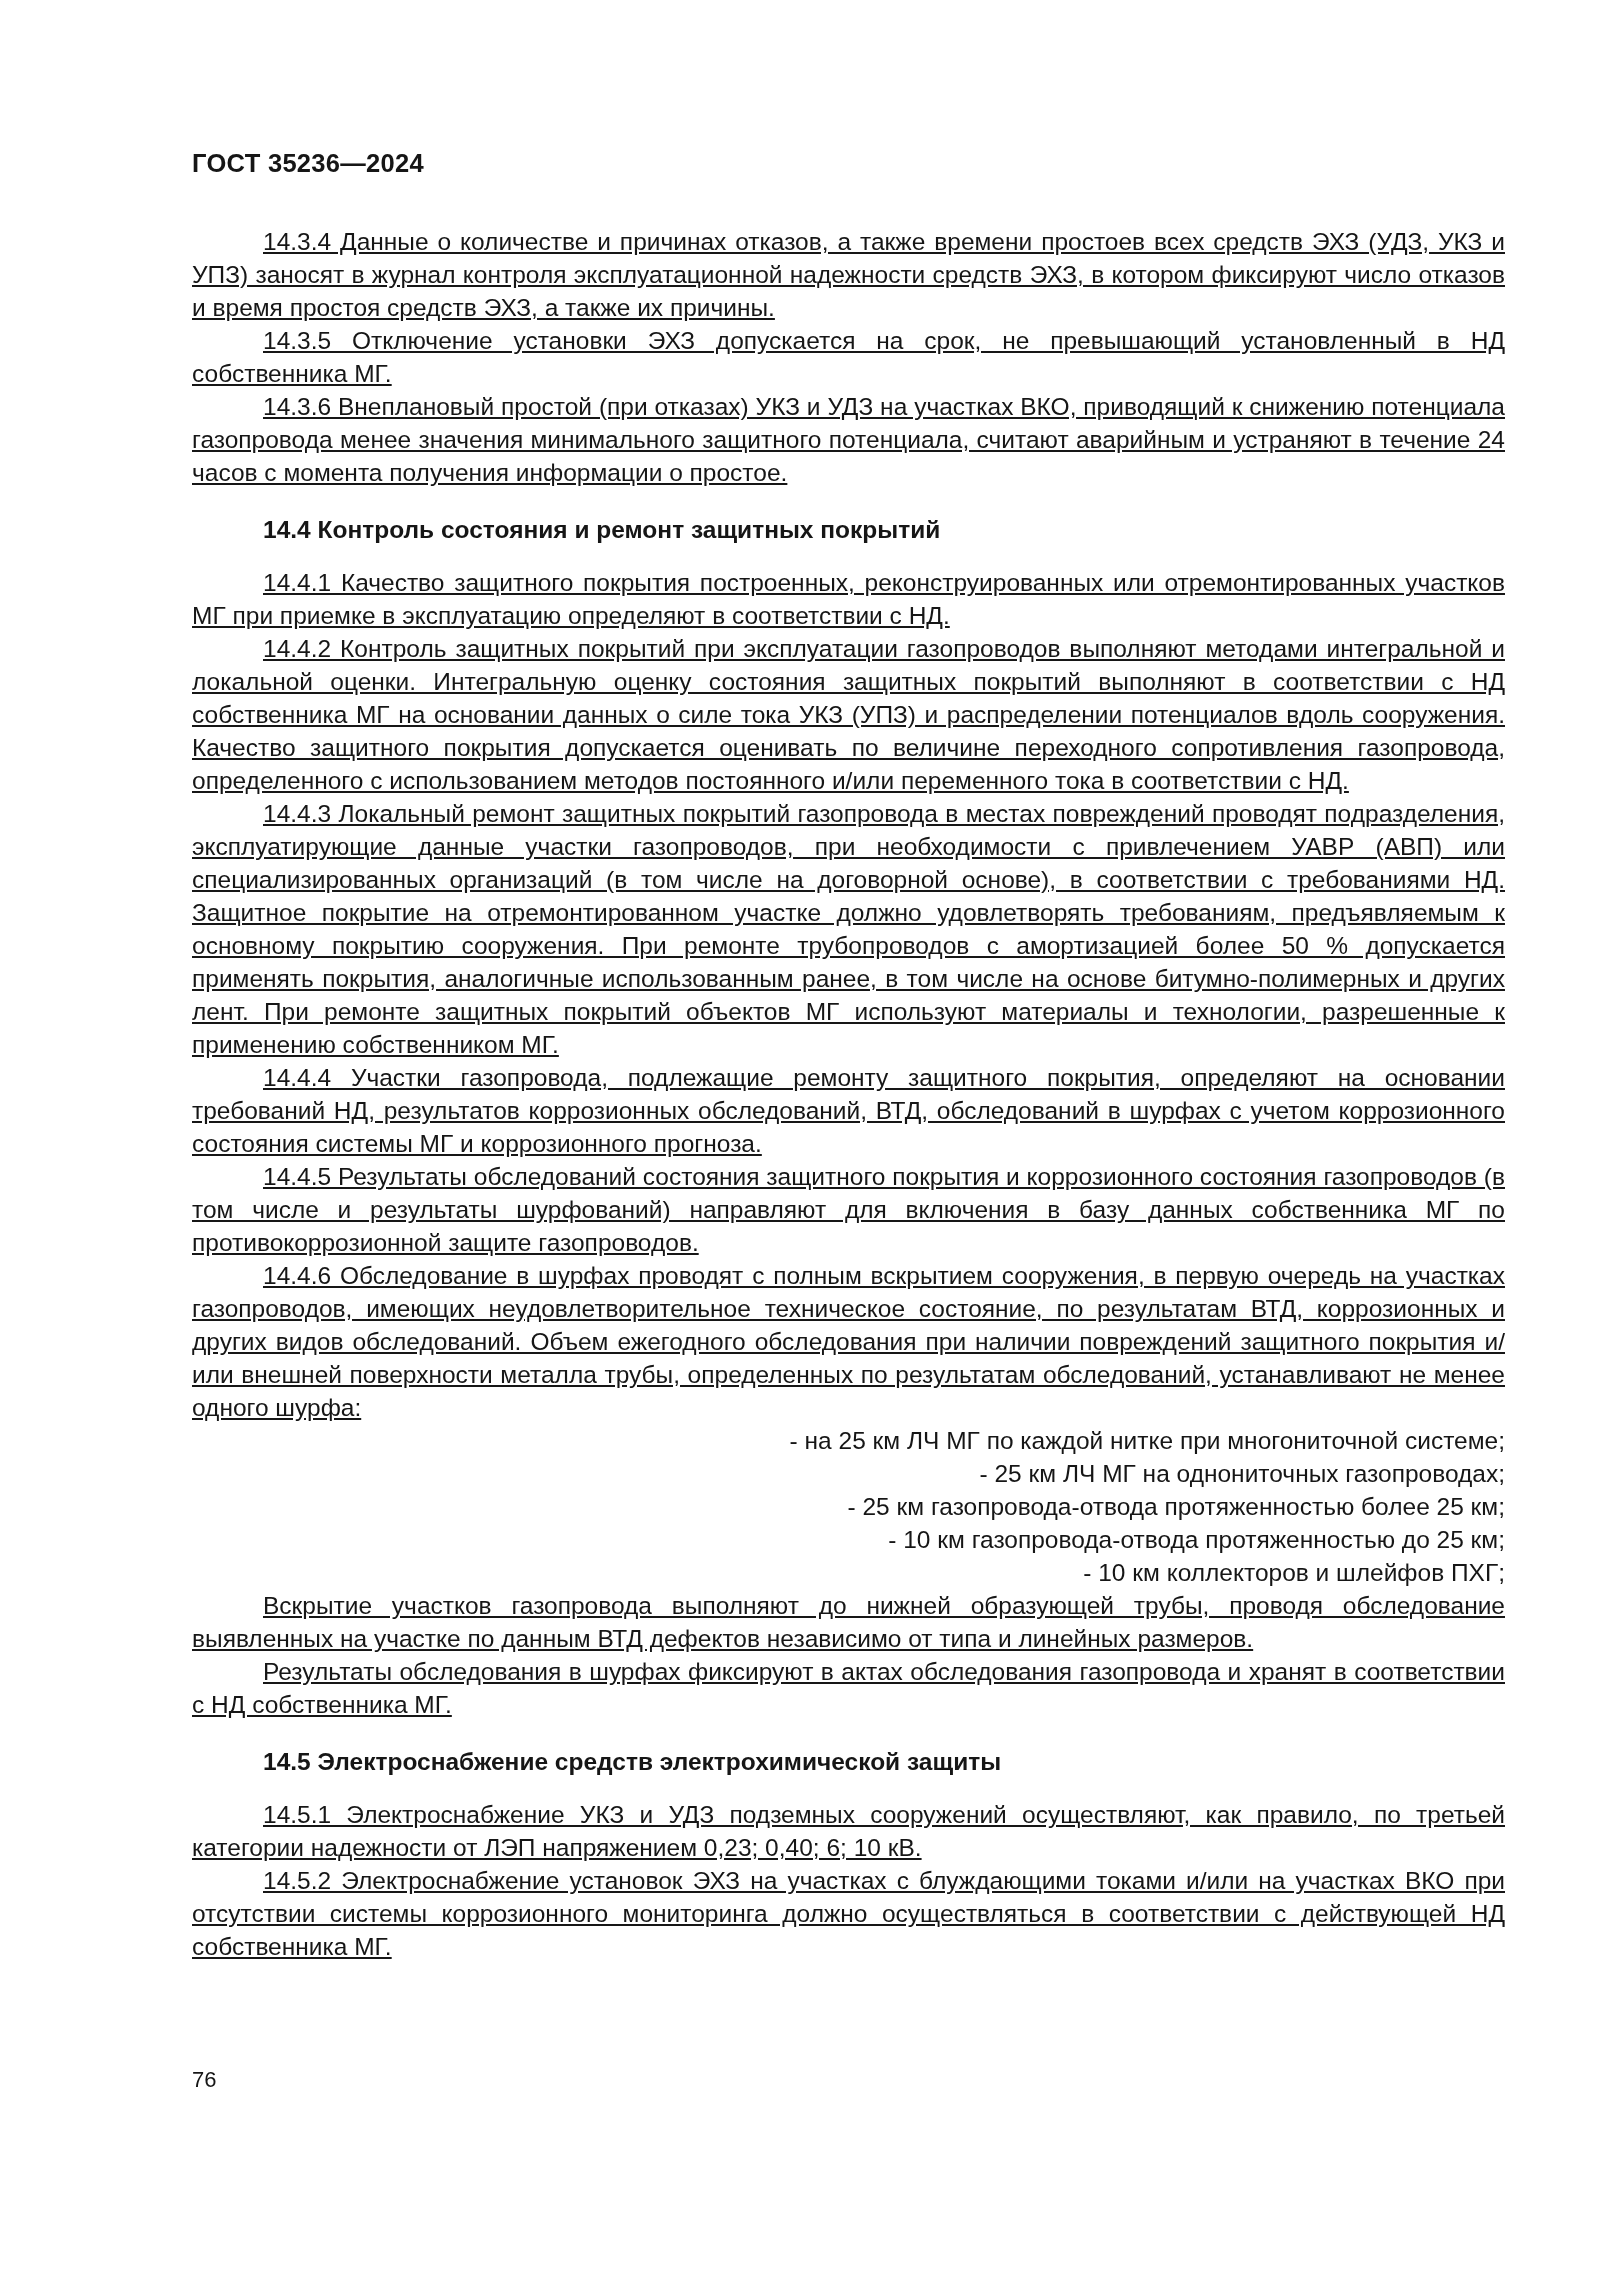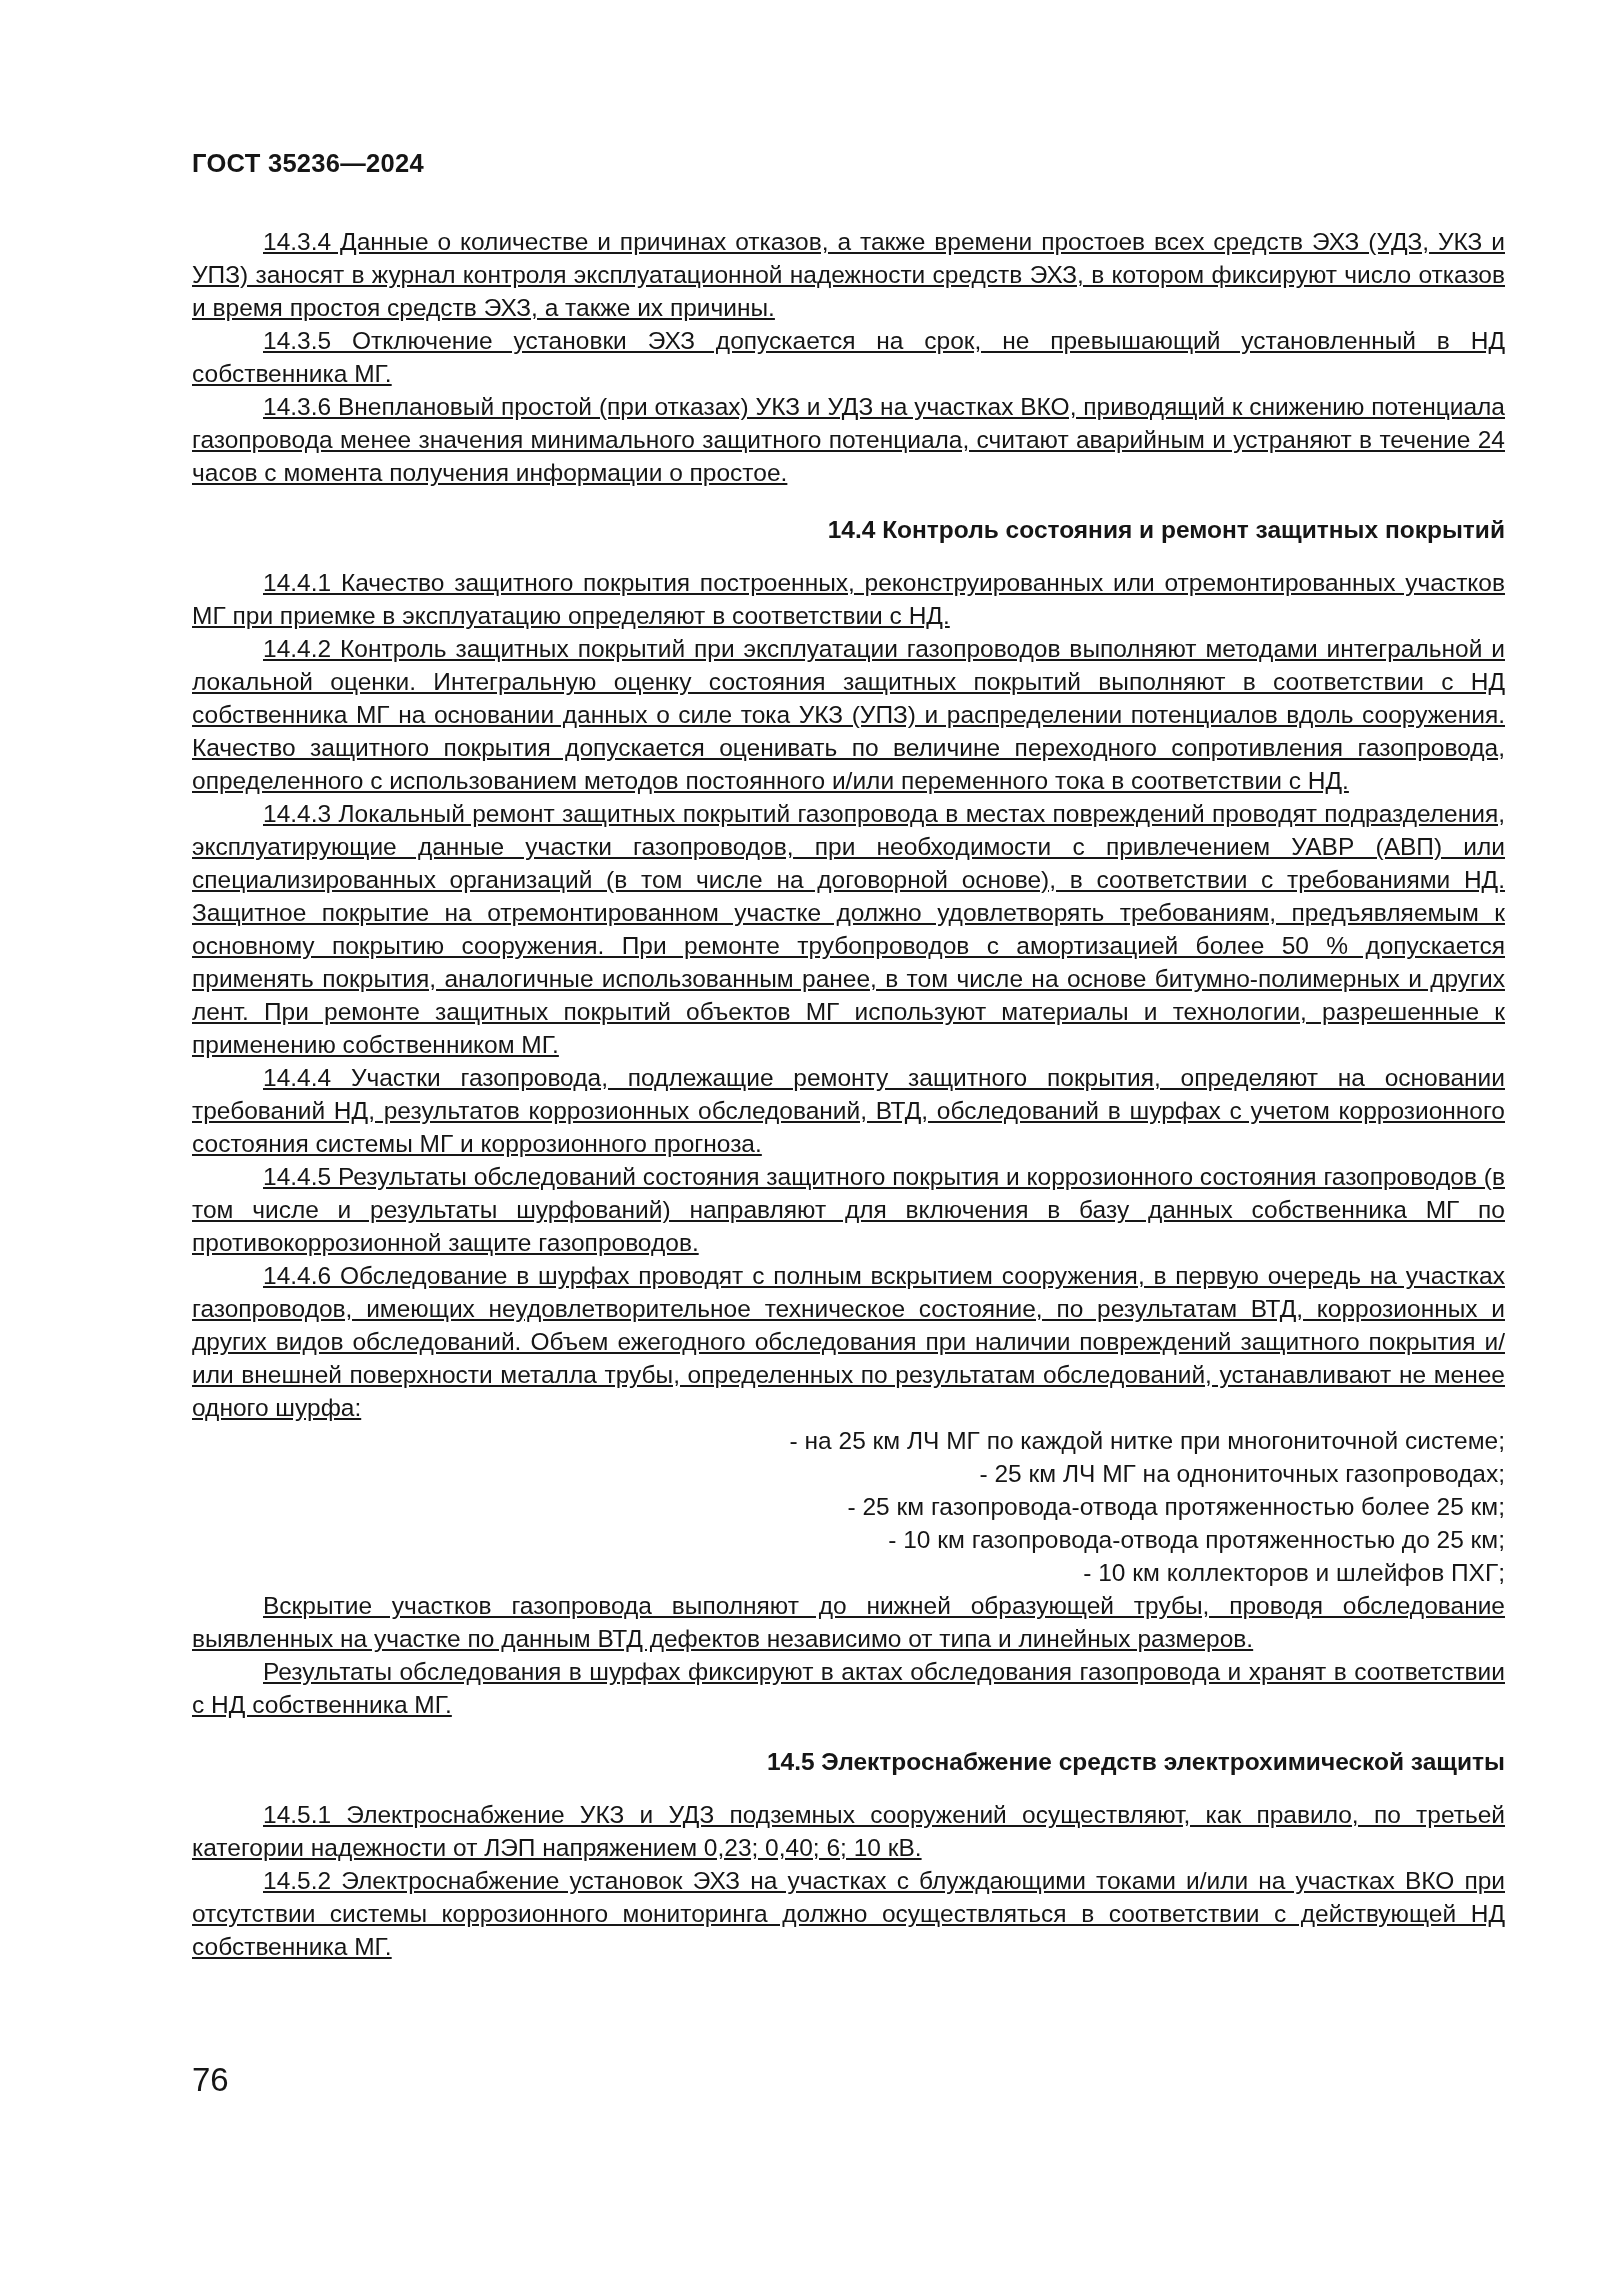--- a/index.html
+++ b/index.html
@@ -38,26 +38,26 @@
   .list-item {
     margin: 0;
     text-indent: 71px;
     text-align: right;
   }
   .heading {
     font-size: 24.5px;
     font-weight: bold;
     text-indent: 71px;
     margin: 23.5px 0 20.6px 0;
-    text-align: right;
+    text-align: left;
   }
   .page-number {
     position: absolute;
     left: 192px; top: 2063px;
-    font-size: 33px;
+    font-size: 22px;
     line-height: 33px;
   }
 </style>
 </head>
 <body>
 
 <div class="page">
   <div class="content">
     <div class="doc-header">ГОСТ 35236—2024</div>
 

